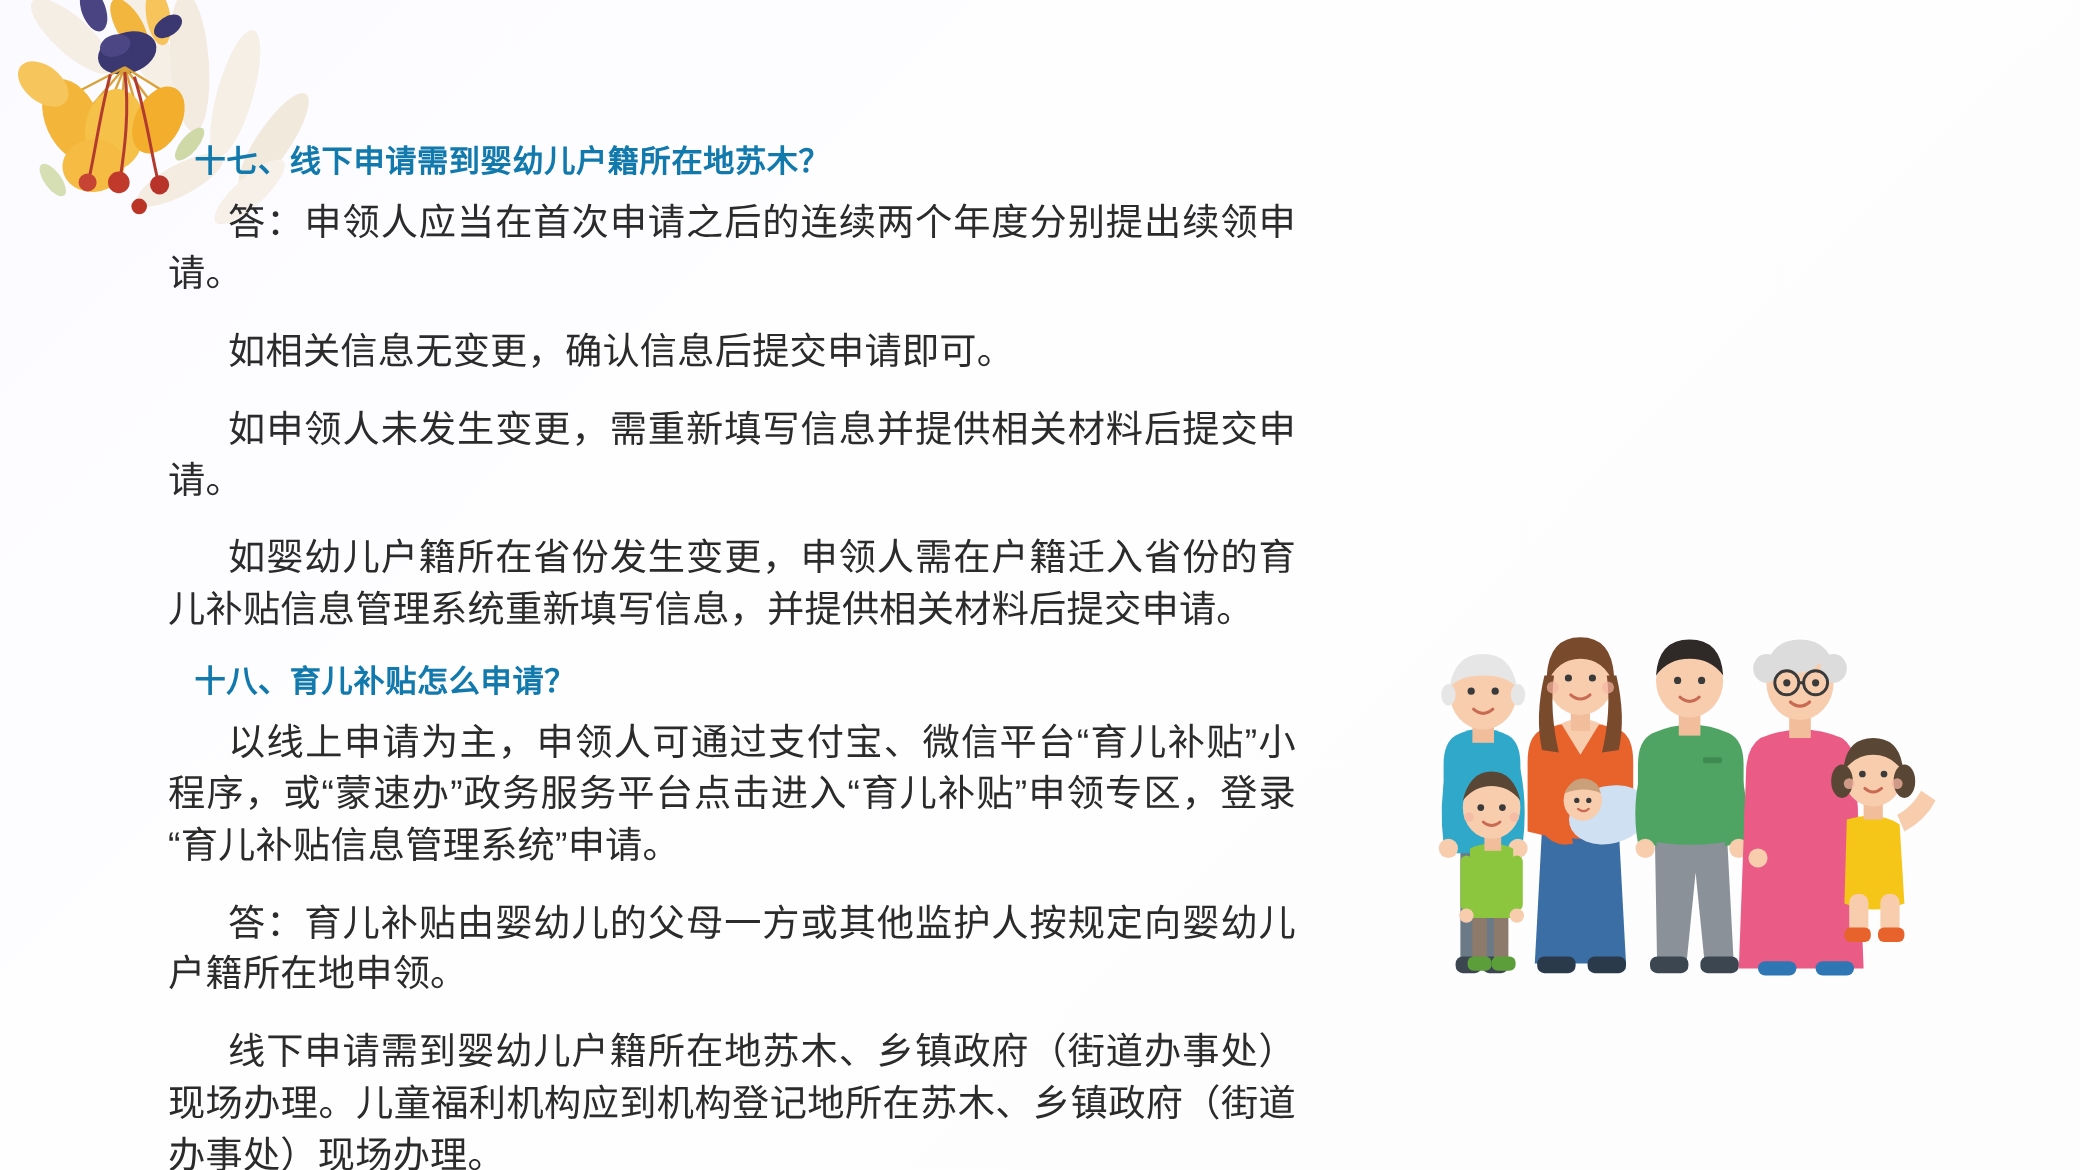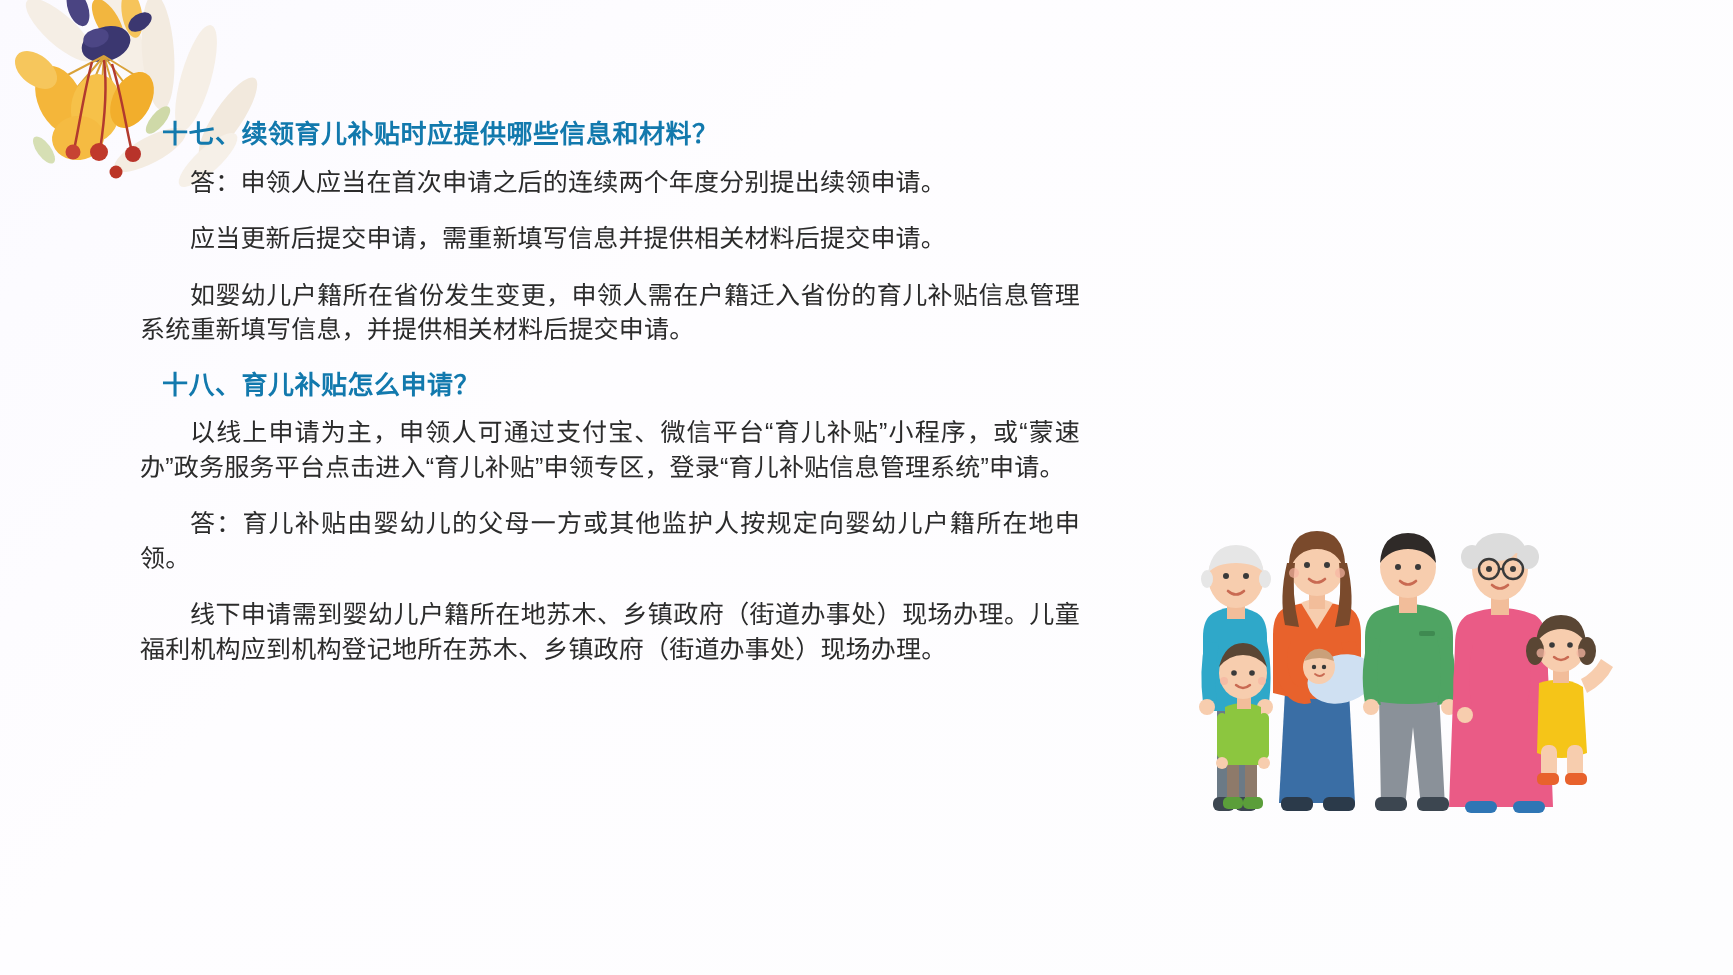--- a/index.html
+++ b/index.html
@@ -24,21 +24,21 @@
     margin:0 0 14px 0;
     font-size:26px;line-height:1.25;
     font-weight:bold;
     color:#1279ad;
     letter-spacing:.5px;
     text-indent:22px;
   }
   h2.q-head.second{}
   p.ans{
     margin:0 0 22px 0;
-    font-size:25px;
+    font-size:31px;
     line-height:1.38;
     color:#2b2b2b;
     text-indent:50px;
     letter-spacing:.2px;
     text-align:justify;
   }
   
   .family{
     position:absolute;right:110px;bottom:110px;
     width:440px;height:420px;pointer-events:none;
@@ -104,24 +104,25 @@
 
       <g>
         <ellipse cx="158" cy="120" rx="7" ry="17" fill="#cfd9a8" transform="rotate(40 158 120)"></ellipse>
         <ellipse cx="44" cy="150" rx="7" ry="16" fill="#d6dfb4" transform="rotate(-36 44 150)"></ellipse>
       </g>
     </svg>
   </div>
 
   <div class="content">
 
-    <h2 class="q-head">十七、续领育儿补贴时应提供哪些信息和材料？</h2>
+    <h2 class="q-head">十七、线下申请需到婴幼儿户籍所在地苏木？</h2>
 
     <p class="ans">答：申领人应当在首次申请之后的连续两个年度分别提出续领申请。</p>
-    <p class="ans">应当更新后提交申请，需重新填写信息并提供相关材料后提交申请。</p>
+    <p class="ans">如相关信息无变更，确认信息后提交申请即可。</p>
+    <p class="ans">如申领人未发生变更，需重新填写信息并提供相关材料后提交申请。</p>
     <p class="ans">如婴幼儿户籍所在省份发生变更，申领人需在户籍迁入省份的育儿补贴信息管理系统重新填写信息，并提供相关材料后提交申请。</p>
 
     <h2 class="q-head second">十八、育儿补贴怎么申请？</h2>
 
     <p class="ans">以线上申请为主，申领人可通过支付宝、微信平台“育儿补贴”小程序，或“蒙速办”政务服务平台点击进入“育儿补贴”申领专区，登录“育儿补贴信息管理系统”申请。</p>
     <p class="ans">答：育儿补贴由婴幼儿的父母一方或其他监护人按规定向婴幼儿户籍所在地申领。</p>
     <p class="ans">线下申请需到婴幼儿户籍所在地苏木、乡镇政府（街道办事处）现场办理。儿童福利机构应到机构登记地所在苏木、乡镇政府（街道办事处）现场办理。</p>
 
   </div>
 

